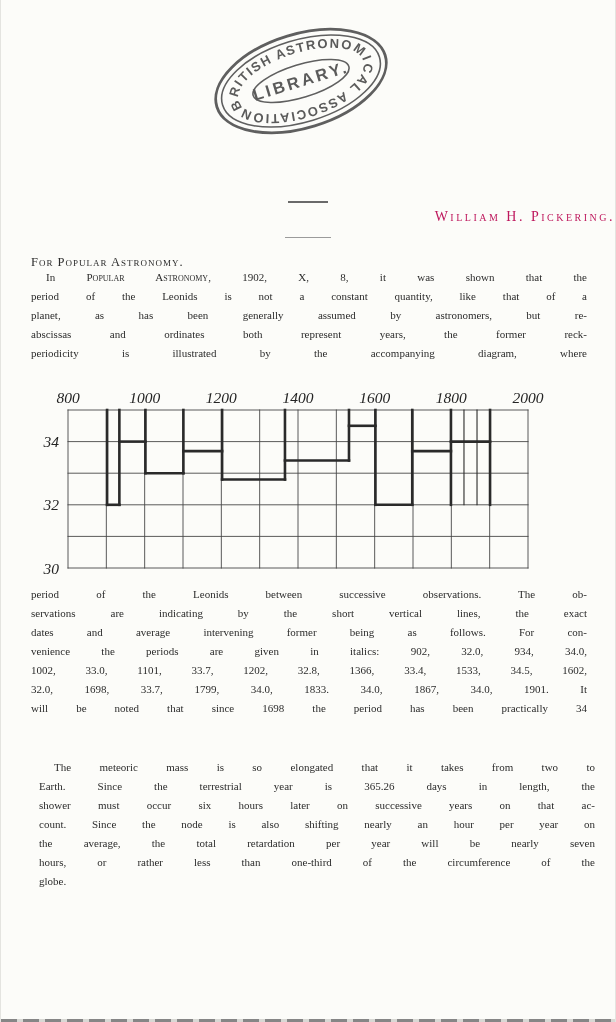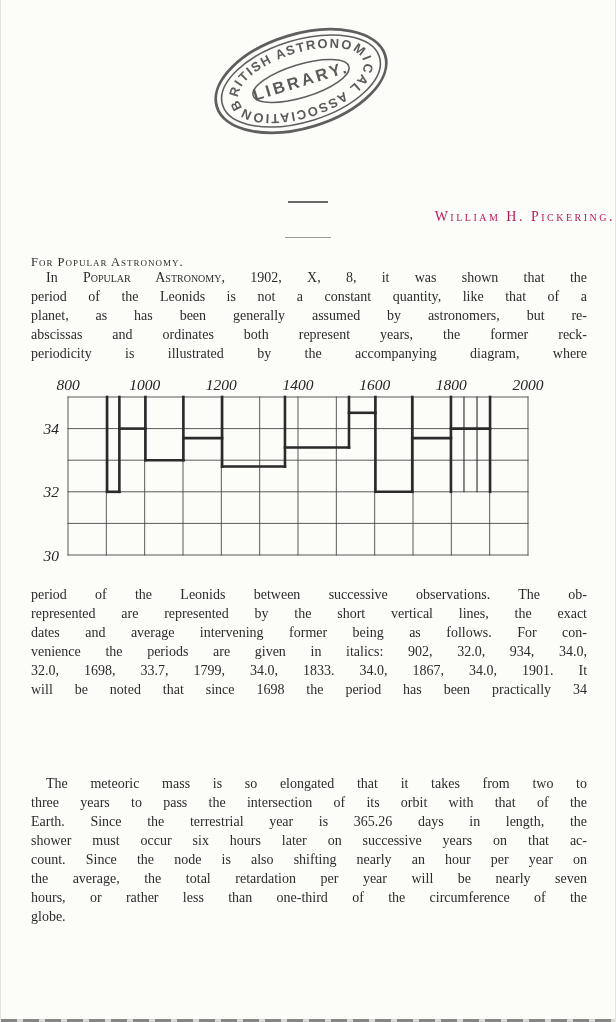--- a/index.html
+++ b/index.html
@@ -18,31 +18,31 @@
   .title{position:absolute;top:168px;left:0;width:100%;text-align:center;
          font-size:17px;font-weight:bold;letter-spacing:4px;color:#1f1f1f;}
   .rule{position:absolute;left:50%;transform:translateX(-50%);background:#6a6a6a;}
   .rule1{top:201px;width:40px;height:2px;}
   .rule2{top:237px;width:46px;height:1px;background:#9b9b9b;}
   .author{position:absolute;top:209px;left:0;width:100%;text-align:right;
           font-size:14px;letter-spacing:2.5px;font-variant:small-caps;color:#be185d;}
   .credit{position:absolute;top:247px;left:30px;font-size:12.5px;letter-spacing:1px;
           font-variant:small-caps;color:#2c2c2c;margin-top:8px;}
   
-  .para{position:absolute;left:30px;width:556px;font-size:14px;line-height:19px;}
+  .para{position:absolute;left:30px;width:556px;font-size:11px;line-height:19px;}
   .tline{text-align:justify;text-align-last:justify;white-space:nowrap;height:19px;}
   .tline.indent{text-indent:15px;}
   .tline.lastline{text-align-last:left;}
   .sc{font-variant:small-caps;}
   .it{}
   #p1{top:268px;}
   #p2{top:585px;}
-  #p3{top:774px;}
+  #p3{top:758px;margin-left:8px;}
   
-  .chart{position:absolute;left:30px;top:378px;width:556px;height:184px;}
+  .chart{position:absolute;left:30px;top:391px;width:556px;height:184px;}
   .ctick{font-family:"Liberation Serif","DejaVu Serif",serif;font-style:italic;
          font-size:15.5px;fill:#242424;}
 </style>
 </head>
 <body>
 
 <div class="page">
 
   <svg class="stamp" viewBox="0 0 200 130">
     <g transform="translate(100,64) rotate(-17)" opacity="0.88">
@@ -120,29 +120,29 @@
         <line x1="344.43333333333334" y1="19" x2="344.43333333333334" y2="113.8" stroke="#2a2a2a" stroke-width="2.6" stroke-linecap="square"></line>
         <line x1="381.23333333333335" y1="19" x2="381.23333333333335" y2="113.8" stroke="#2a2a2a" stroke-width="2.6" stroke-linecap="square"></line>
         <line x1="419.95" y1="19" x2="419.95" y2="113.8" stroke="#2a2a2a" stroke-width="2.6" stroke-linecap="square"></line>
         <line x1="432.98333333333335" y1="19" x2="432.98333333333335" y2="113.8" stroke="#2a2a2a" stroke-width="1.1" stroke-linecap="square"></line>
         <line x1="446.01666666666665" y1="19" x2="446.01666666666665" y2="113.8" stroke="#2a2a2a" stroke-width="1.1" stroke-linecap="square"></line>
         <line x1="459.05" y1="19" x2="459.05" y2="113.8" stroke="#2a2a2a" stroke-width="2.6" stroke-linecap="square"></line>
       </svg></div>
 
   <div class="para" id="p2">
       <div class="tline"><span>period of the Leonids between successive observations. The ob-</span></div>
-      <div class="tline"><span>represented are represented by the short vertical lines, the exact</span></div>
+      <div class="tline"><span>servations are indicating by the short vertical lines, the exact</span></div>
       <div class="tline"><span>dates and average intervening former being as follows. For con-</span></div>
       <div class="tline"><span>venience the periods are given in italics: 902, </span><span class="it">32.0</span><span>, 934, </span><span class="it">34.0</span><span>,</span></div>
+      <div class="tline"><span>1002, </span><span class="it">33.0</span><span>, 1101, </span><span class="it">33.7</span><span>, 1202, </span><span class="it">32.8</span><span>, 1366, </span><span class="it">33.4</span><span>, 1533, </span><span class="it">34.5</span><span>, 1602,</span></div>
       <div class="tline"><span class="it">32.0</span><span>, 1698, </span><span class="it">33.7</span><span>, 1799, </span><span class="it">34.0</span><span>, 1833. </span><span class="it">34.0</span><span>, 1867, </span><span class="it">34.0</span><span>, 1901. It</span></div>
       <div class="tline"><span>will be noted that since 1698 the period has been practically 34</span></div>
     </div>
   <div class="para" id="p3">
       <div class="tline indent"><span>The meteoric mass is so elongated that it takes from two to</span></div>
-      <div class="tline"><span>three years to pass the intersection of its orbit with that of the</span></div>
       <div class="tline"><span>Earth. Since the terrestrial year is 365.26 days in length, the</span></div>
       <div class="tline"><span>shower must occur six hours later on successive years on that ac-</span></div>
       <div class="tline"><span>count. Since the node is also shifting nearly an hour per year on</span></div>
       <div class="tline"><span>the average, the total retardation per year will be nearly seven</span></div>
       <div class="tline"><span>hours, or rather less than one-third of the circumference of the</span></div>
       <div class="tline lastline"><span>globe.</span></div>
     </div>
 
   <div class="bottom-edge"></div>
 </div>

